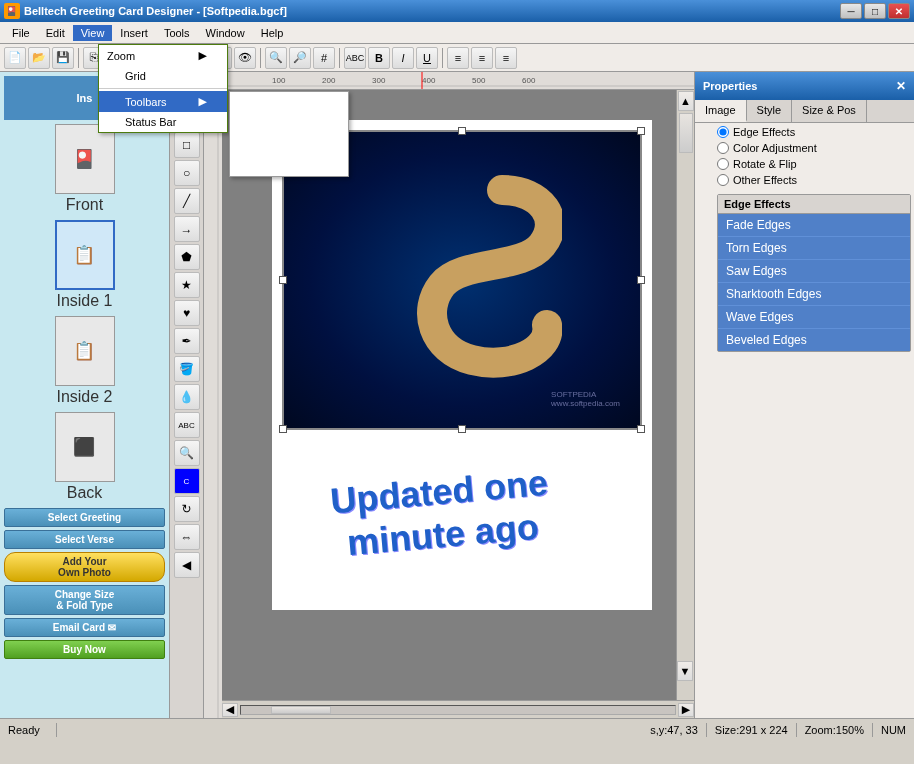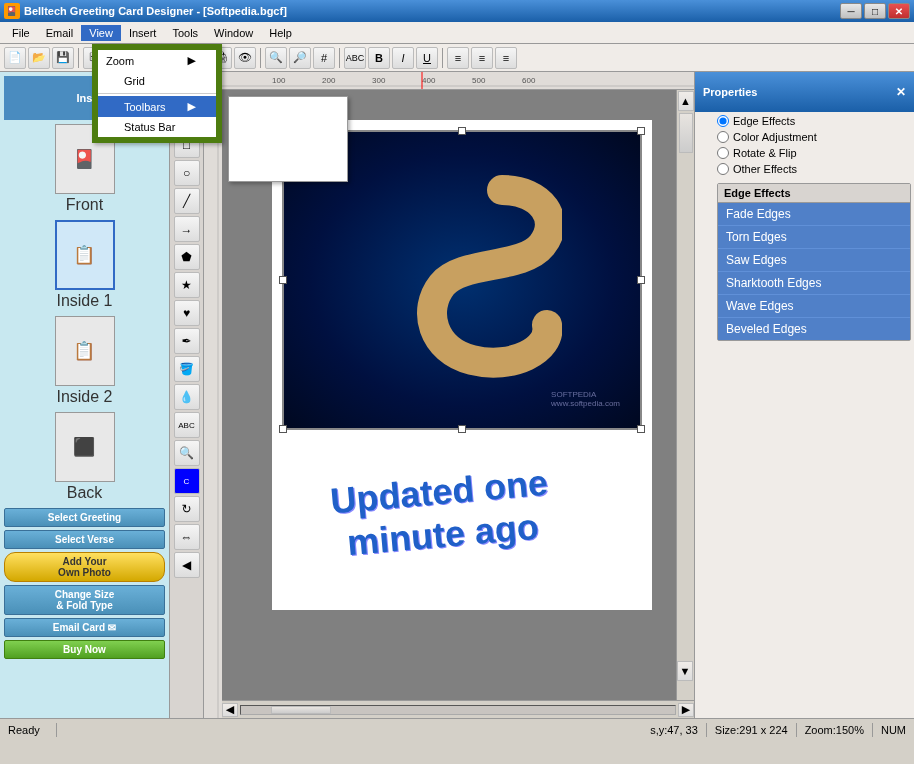--- a/index.html
+++ b/index.html
@@ -223,21 +223,21 @@
     .right-panel {
       width: 220px;
       background: #f0ece8;
       border-left: 1px solid #999;
       display: flex;
       flex-direction: column;
     }
     .right-panel-header {
       background: linear-gradient(to bottom, #4a90d9, #1a5fa8);
       color: white;
-      padding: 13px 8px;
+      padding: 7px 8px;
       font-size: 11px;
       font-weight: bold;
       display: flex;
       justify-content: space-between;
       align-items: center;
     }
     .right-panel-close {
       cursor: pointer;
       font-size: 12px;
     }
@@ -315,23 +315,23 @@
       align-items: center;
       padding: 0 8px;
       font-size: 11px;
       gap: 16px;
     }
     .status-sep { width: 1px; height: 14px; background: #999; }
     .status-right { margin-left: auto; display: flex; gap: 8px; align-items: center; }
     .dropdown-menu {
       position: absolute;
       top: 44px;
-      left: 92px;
+      left: 98px;
       background: white;
-      border: 6px solid #4d7c0f;
+      border: 1px solid #4d7c0f;
       box-shadow: 2px 2px 4px rgba(0,0,0,0.3);
       z-index: 200;
       min-width: 130px;
     }
     .dropdown-item {
       padding: 4px 20px 4px 8px;
       cursor: pointer;
       font-size: 11px;
       display: flex;
       align-items: center;
@@ -371,21 +371,21 @@
   </div>
   <div class="titlebar-controls">
     <div class="titlebar-btn">─</div>
     <div class="titlebar-btn">□</div>
     <div class="titlebar-btn close">✕</div>
   </div>
 </div>
 
 <div class="menubar">
   <span class="menu-item">File</span>
-  <span class="menu-item">Email</span>
+  <span class="menu-item">Edit</span>
   <span class="menu-item active">View</span>
   <span class="menu-item">Insert</span>
   <span class="menu-item">Tools</span>
   <span class="menu-item">Window</span>
   <span class="menu-item">Help</span>
 </div>
 
 <div class="dropdown-menu">
   <div class="dropdown-item">
     <span>Zoom</span>
@@ -589,20 +589,25 @@
       </div>
       <div style="width:16px; height:14px; background:linear-gradient(to bottom,#f0ece8,#ddd); border:1px solid #bbb; display:flex; align-items:center; justify-content:center; cursor:pointer; flex-shrink:0;">▶</div>
     </div>
   </div>
 
   <div class="right-panel">
     <div class="right-panel-header">
       <span>Properties</span>
       <span class="right-panel-close">✕</span>
     </div>
+    <div class="props-tabs">
+      <div class="props-tab active">Image</div>
+      <div class="props-tab">Style</div>
+      <div class="props-tab">Size &amp; Pos</div>
+    </div>
     <div class="props-content">
 
       <div class="radio-group">
         <div class="radio-item">
           <input type="radio" checked="" class="radio-input" style="">
           <label>Edge Effects</label>
         </div>
         <div class="radio-item">
           <input type="radio" class="radio-input" style="">
           <label>Color Adjustment</label>

